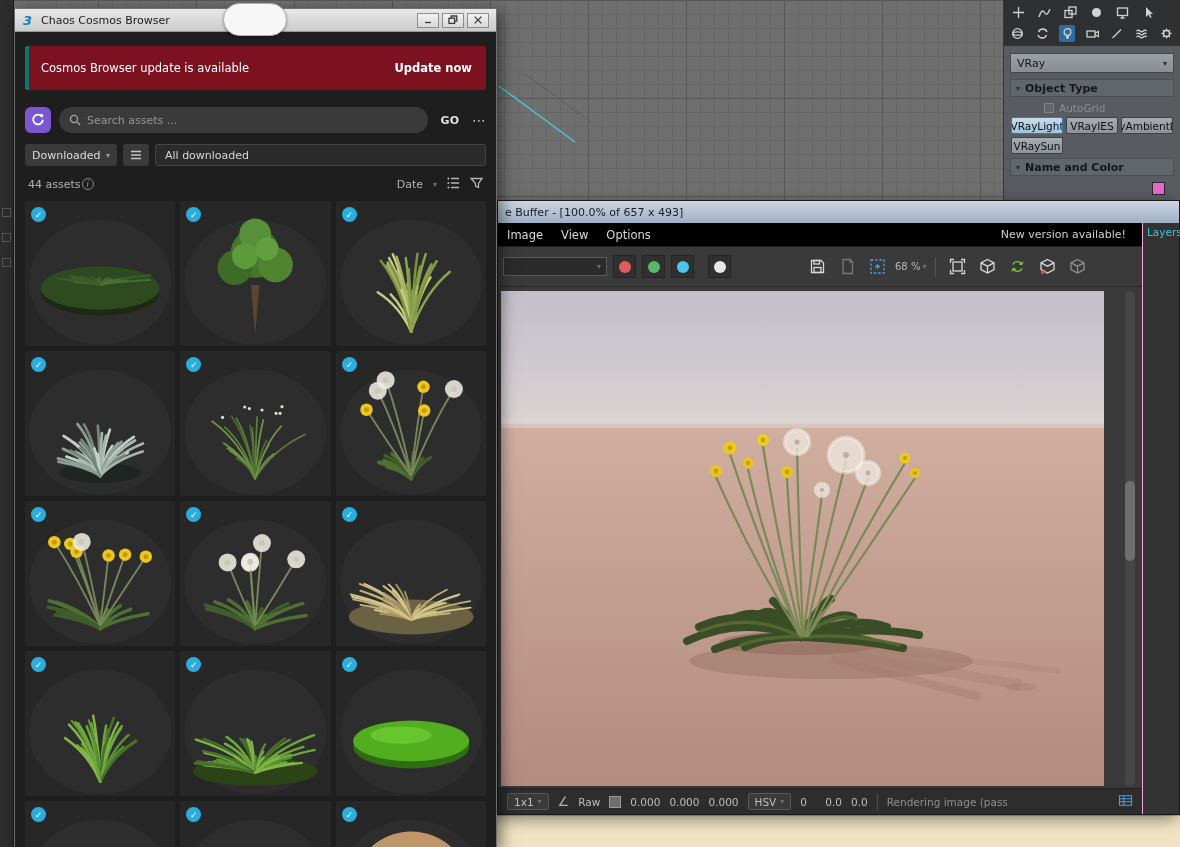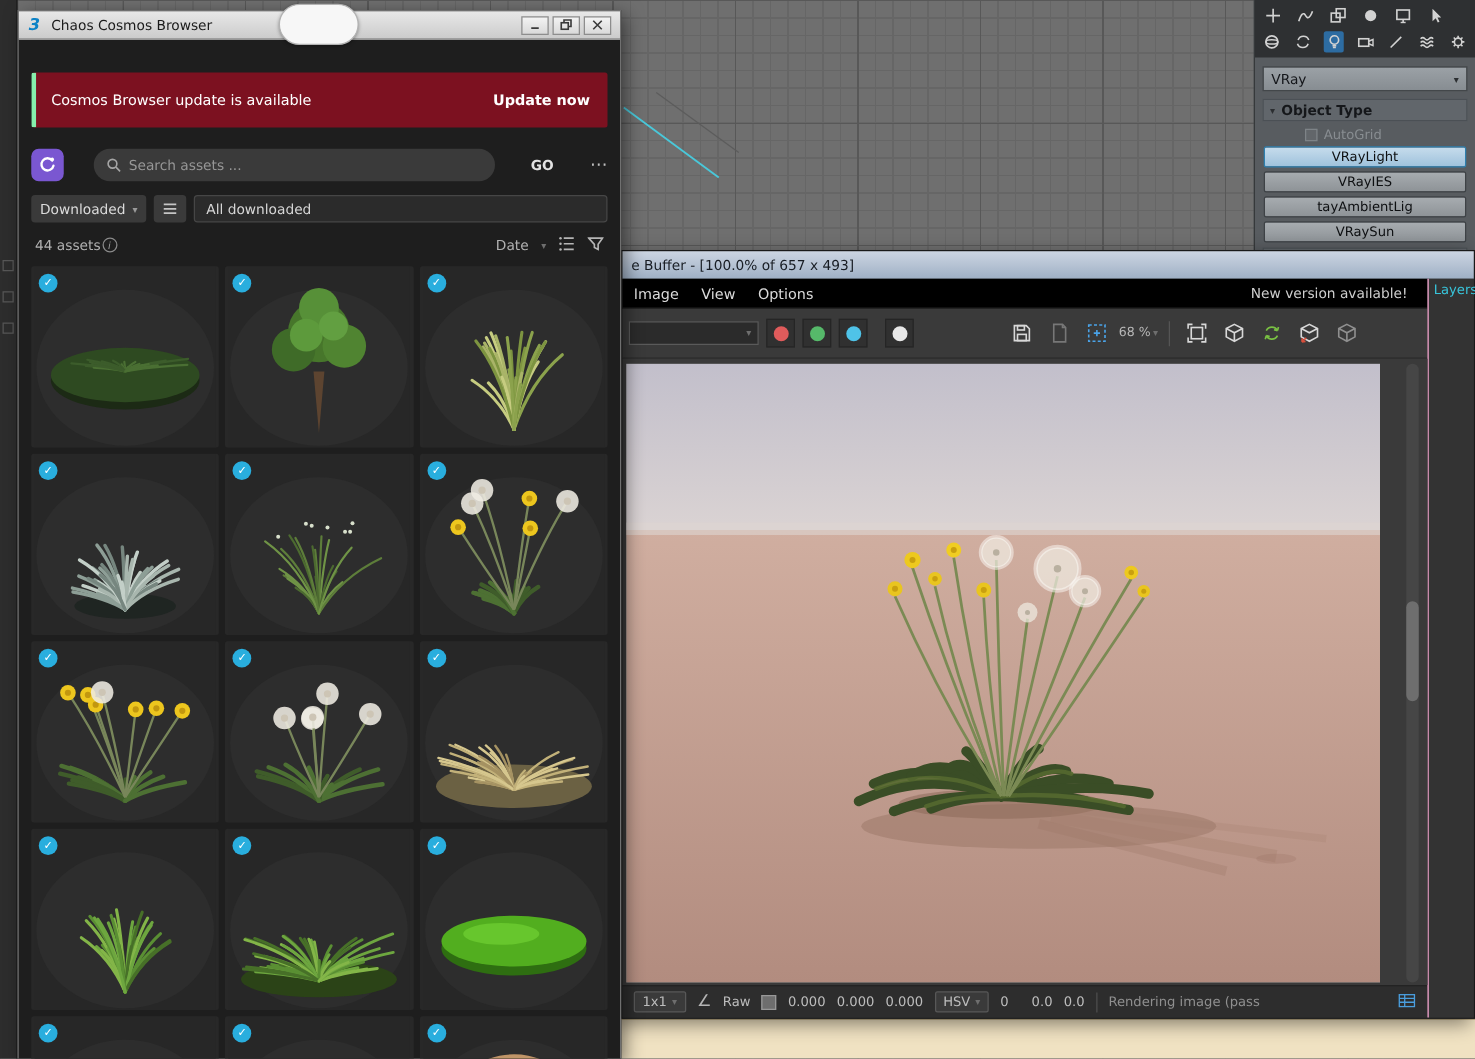--- a/index.html
+++ b/index.html
@@ -24,21 +24,21 @@
 .icon-row{display:flex;align-items:center;gap:9px;height:21px}
 .cicon{width:17px;height:17px;display:flex;align-items:center;justify-content:center}
 .cicon svg{width:13px;height:13px;stroke:#d2d2d2;fill:none;stroke-width:1.3}
 .cicon.sel{background:#2d6ca2;border-radius:2px}
 .vray-select{margin:7px 6px 6px;height:20px;background:linear-gradient(#9ba1a6,#878d92);border:1px solid #43474a;display:flex;align-items:center;justify-content:space-between;padding:0 6px;font-size:11px;color:#14161a}
 .caret{font-size:8px;color:#6e6e6e}
 .vray-select .caret,.rollout-h .caret{color:#2b2e31}
 .rollout-h{margin:4px 6px 0;height:18px;background:#61666b;border:1px solid #4b5055;display:flex;align-items:center;gap:5px;padding:0 5px;font-size:11px;font-weight:bold;color:#15171a}
 .autogrid{display:flex;align-items:center;gap:5px;margin:5px 0 3px 40px;font-size:10.5px;color:#888d91}
 .checkbox{width:10px;height:10px;border:1px solid #7e8387;background:#62666a}
-.btn-grid{display:grid;grid-template-columns:1fr;gap:3px;margin:3px 7px}
+.btn-grid{display:grid;grid-template-columns:1fr 1fr 1fr;gap:3px;margin:3px 7px}
 .max-btn{height:17px;background:linear-gradient(#a7acb0,#8e9397);border:1px solid #3e4246;border-radius:2px;display:flex;align-items:center;justify-content:center;font-size:10.5px;color:#0d0f11;overflow:hidden;white-space:nowrap}
 .max-btn.sel{background:linear-gradient(#c6dcec,#9fc2dc);border-color:#2e7fae}
 .color-swatch{width:13px;height:13px;background:#e668cc;border:1px solid #26282a;margin:6px 0 0 148px}
 
 
 .vfb{position:absolute;left:497px;top:200px;width:683px;height:615px;background:#353535;border:1px solid #191919;display:flex;flex-direction:column;box-shadow:-4px 4px 14px rgba(0,0,0,.45)}
 .vfb-title{height:22px;flex:none;background:linear-gradient(#ccd5e2,#9fb0c5);display:flex;align-items:center;padding:0 7px;font-size:11px;color:#181d24;overflow:hidden;white-space:nowrap}
 .vfb-body{flex:1;display:flex;min-height:0}
 .vfb-left{flex:1;display:flex;flex-direction:column;min-width:0}
 .vfb-menu{height:24px;flex:none;background:#000000;border-bottom:1px solid #232323;display:flex;align-items:center;font-size:11.5px;color:#dadada}
@@ -82,24 +82,24 @@
 
 
 .cosmos{position:absolute;left:14px;top:8px;width:483px;height:840px;background:#1e1e1e;border:1px solid #707070;box-shadow:4px 4px 14px rgba(0,0,0,.5)}
 .cos-title{position:relative;height:23px;background:linear-gradient(#e8e8e8,#cbcbcb);border-bottom:1px solid #979797;display:flex;align-items:center;gap:6px;padding:0 5px}
 .app-ico{width:15px;height:15px;display:flex;align-items:center;justify-content:center;font-weight:bold;font-style:italic;font-size:13px;color:#0d82c6}
 .cos-title-text{font-size:11px;color:#1b1b1b}
 .win-btns{margin-left:auto;display:flex;gap:3px;padding-right:2px}
 .win-btn{width:22px;height:15px;background:linear-gradient(#f3f3f3,#d9d9d9);border:1px solid #8d8d8d;display:flex;align-items:center;justify-content:center}
 .win-btn svg{width:10px;height:10px;stroke:#3a3a3a;fill:none;stroke-width:1.3}
 .drag-pill{position:absolute;left:208px;top:-6px;width:64px;height:33px;background:#f7f7f7;border:1px solid #b3b3b3;border-radius:17px;box-shadow:0 1px 3px rgba(0,0,0,.35)}
-.banner{margin:26px 10px 0;height:44px;background:#7c1120;border-left:4px solid #86efac;border-radius:2px;display:flex;align-items:center;color:#fff}
+.banner{margin:14px 10px 0;height:44px;background:#7c1120;border-left:4px solid #0f766e;border-radius:2px;display:flex;align-items:center;color:#fff}
 .banner-msg{font-size:11.5px;padding-left:12px;flex:1}
 .banner-act{font-size:11.5px;font-weight:bold;padding-right:14px}
-.search-row{margin:17px 10px 0;display:flex;align-items:center;gap:24px}
+.search-row{margin:17px 10px 0;display:flex;align-items:center;gap:8px}
 .cos-logo{width:26px;height:26px;border-radius:6px;background:#7a57d1;display:flex;align-items:center;justify-content:center;flex:none}
 .search-box{flex:1;height:26px;background:#3a3a3a;border-radius:13px;display:flex;align-items:center;gap:6px;padding:0 10px}
 .search-box input{flex:1;background:none;border:none;outline:none;color:#cfcfcf;font-size:11px;font-family:inherit}
 .search-box input::placeholder{color:#979797}
 .go-btn{height:20px;padding:0 5px;display:flex;align-items:center;font-size:11px;font-weight:bold;color:#e2e2e2}
 .dots{color:#c0c0c0;font-size:14px}
 .filter-row{margin:11px 10px 0;display:flex;gap:6px;height:22px}
 .dd{background:#3a3a3a;border-radius:3px;display:flex;align-items:center;justify-content:space-between;font-size:11px;color:#dcdcdc;padding:0 7px}
 .dd .caret{color:#9a9a9a}
 .dd-scope{width:92px}

